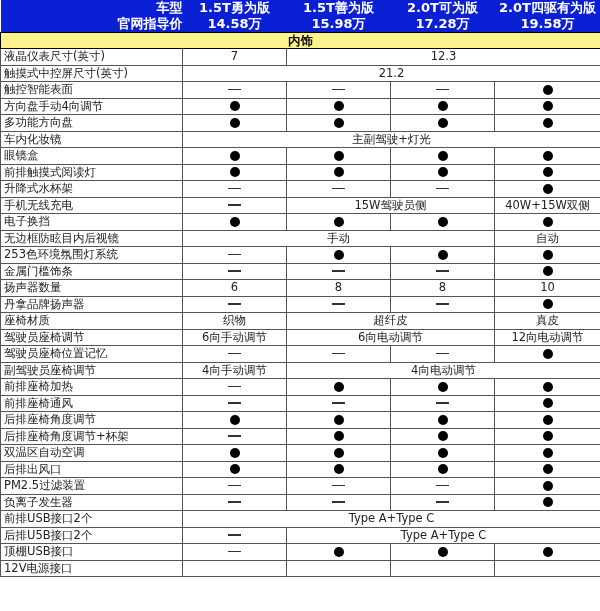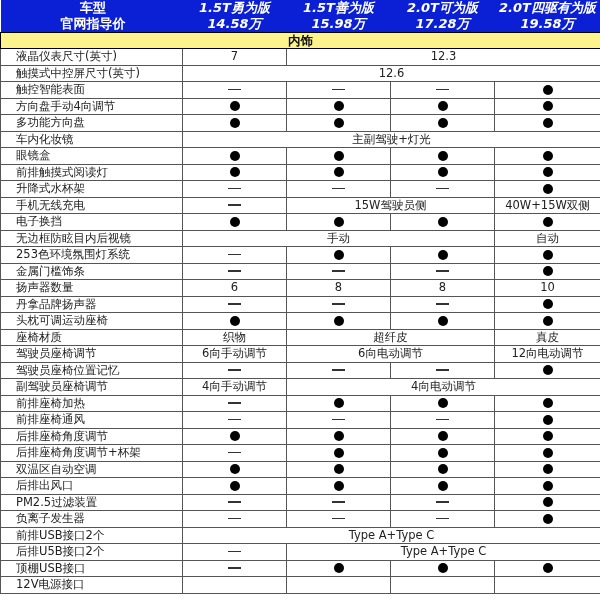--- a/index.html
+++ b/index.html
@@ -3,25 +3,25 @@
 <meta charset="utf-8">
 <style>
   html, body { margin: 0; padding: 0; background: #ffffff; }
   body { width: 600px; height: 611px; overflow: hidden; font-family: "DejaVu Sans", "Liberation Sans", sans-serif; }
   table { border-collapse: collapse; width: 600px; table-layout: fixed; }
   col.c-label { width: 182px; }
   col.c-trim { width: 104px; }
   col.c-last { width: 106px; }
   th, td { padding: 0; margin: 0; overflow: hidden; white-space: nowrap; }
   .hdr td { background: #0b1fd4; color: #ffffff; font-weight: bold; font-size: 13px; height: 16px; line-height: 16px; border: none; }
-  .hdr td.lbl { text-align: center; padding-left: 3px; }
-  .hdr td.val { text-align: center; font-style: italic; }
+  .hdr td.lbl { text-align: right; padding-left: 3px; }
+  .hdr td.val { text-align: center; }
   .sec td { background: #fdf38c; color: #111; font-weight: bold; font-size: 12.5px; text-align: center; height: 15px; line-height: 15px; border: 1px solid #000000; }
   .row td { height: 15.5px; line-height: 15.5px; font-size: 11.5px; color: #222; border: 1px solid #555; text-align: center; }
-  .row td.lbl { text-align: left; padding-left: 15px; }
+  .row td.lbl { text-align: left; padding-left: 3px; }
   .dot { display: inline-block; width: 10px; height: 10px; border-radius: 50%; background: #000; vertical-align: middle; }
   .dash { display: inline-block; width: 13px; height: 1.5px; background: #333; vertical-align: middle; }
 </style>
 </head>
 <body>
 
 <table>
   <colgroup>
     <col class="c-label">
       <col class="c-trim">
@@ -49,21 +49,21 @@
     </tr>
   </thead>
   <tbody id="spec-body">
       <tr class="row">
         <td class="lbl">液晶仪表尺寸(英寸)</td>
         <td>7</td>
         <td colspan="3">12.3</td>
       </tr>
       <tr class="row">
         <td class="lbl">触摸式中控屏尺寸(英寸)</td>
-        <td colspan="4">12.6</td>
+        <td colspan="4">21.2</td>
       </tr>
       <tr class="row">
         <td class="lbl">触控智能表面</td>
         <td><span class="dash"></span></td>
         <td><span class="dash"></span></td>
         <td><span class="dash"></span></td>
         <td><span class="dot"></span></td>
       </tr>
       <tr class="row">
         <td class="lbl">方向盘手动4向调节</td>
@@ -144,27 +144,20 @@
         <td>10</td>
       </tr>
       <tr class="row">
         <td class="lbl">丹拿品牌扬声器</td>
         <td><span class="dash"></span></td>
         <td><span class="dash"></span></td>
         <td><span class="dash"></span></td>
         <td><span class="dot"></span></td>
       </tr>
       <tr class="row">
-        <td class="lbl">头枕可调运动座椅</td>
-        <td><span class="dot"></span></td>
-        <td><span class="dot"></span></td>
-        <td><span class="dot"></span></td>
-        <td><span class="dot"></span></td>
-      </tr>
-      <tr class="row">
         <td class="lbl">座椅材质</td>
         <td>织物</td>
         <td colspan="2">超纤皮</td>
         <td>真皮</td>
       </tr>
       <tr class="row">
         <td class="lbl">驾驶员座椅调节</td>
         <td>6向手动调节</td>
         <td colspan="2">6向电动调节</td>
         <td>12向电动调节</td>

